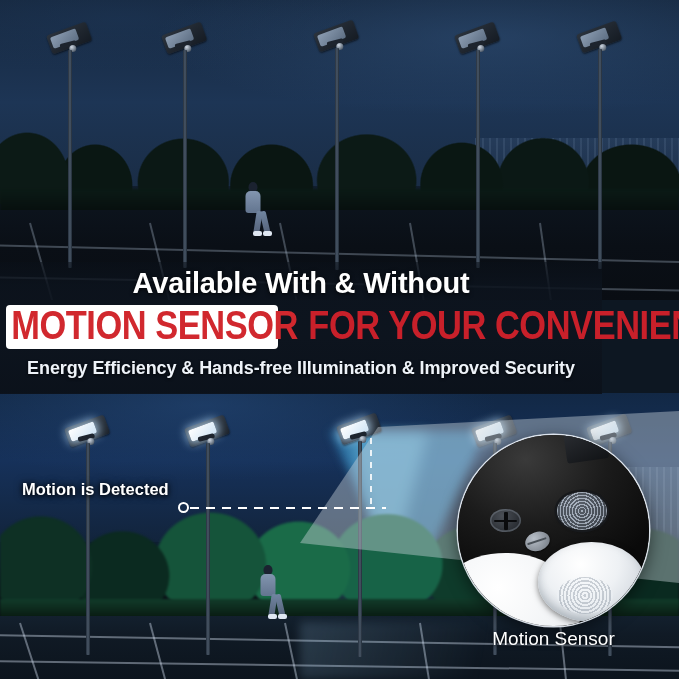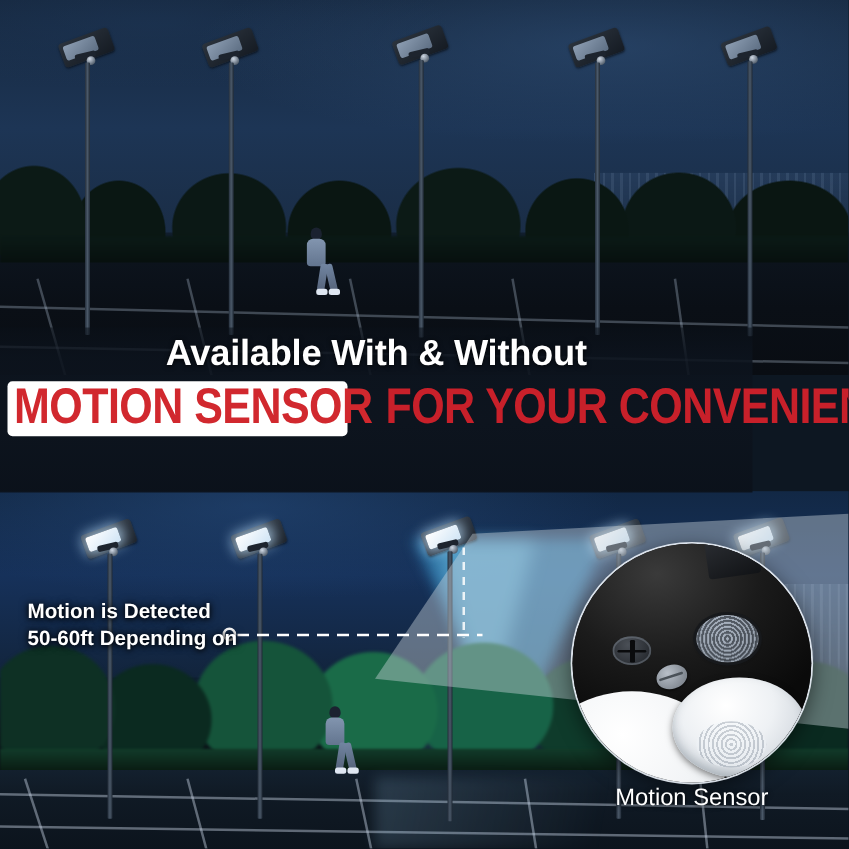--- a/index.html
+++ b/index.html
@@ -540,21 +540,20 @@
   <svg class="wedge" viewBox="0 0 679 286" preserveAspectRatio="none">
     <polygon points="378,34 679,18 679,190 300,150" fill="rgba(205,214,222,0.42)"></polygon>
   </svg>
 
   <div class="dash-dot"></div>
   <div class="dash-line"></div>
   <div class="dash-vert"></div>
 
   <div class="callout-text">
     <div>Motion is Detected</div>
-    <div>50-60ft Depending on</div>
   </div>
 
   <div class="inset">
     <div class="fixture-body"></div>
     <div class="bracket"></div>
     <div class="screw-plus"></div>
     <div class="screw-slot"></div>
     <div class="lens-disc"></div>
     <div class="white-base"></div>
     <div class="dome"></div>
@@ -565,15 +564,16 @@
     <div class="line1">Available With &amp; Without</div>
 
     <div class="line2-wrap">
       <div class="hl-box"></div>
       <div class="line2">
         <span class="seg-a">MOTION SENSOR</span>
         <span class="seg-b">FOR YOUR CONVENIENCE</span>
       </div>
     </div>
 
+    <div class="line3">Energy Efficiency &amp; Hands-free Illumination &amp; Improved Security</div>
   </div>
 
 </div>
 
 </body></html>

